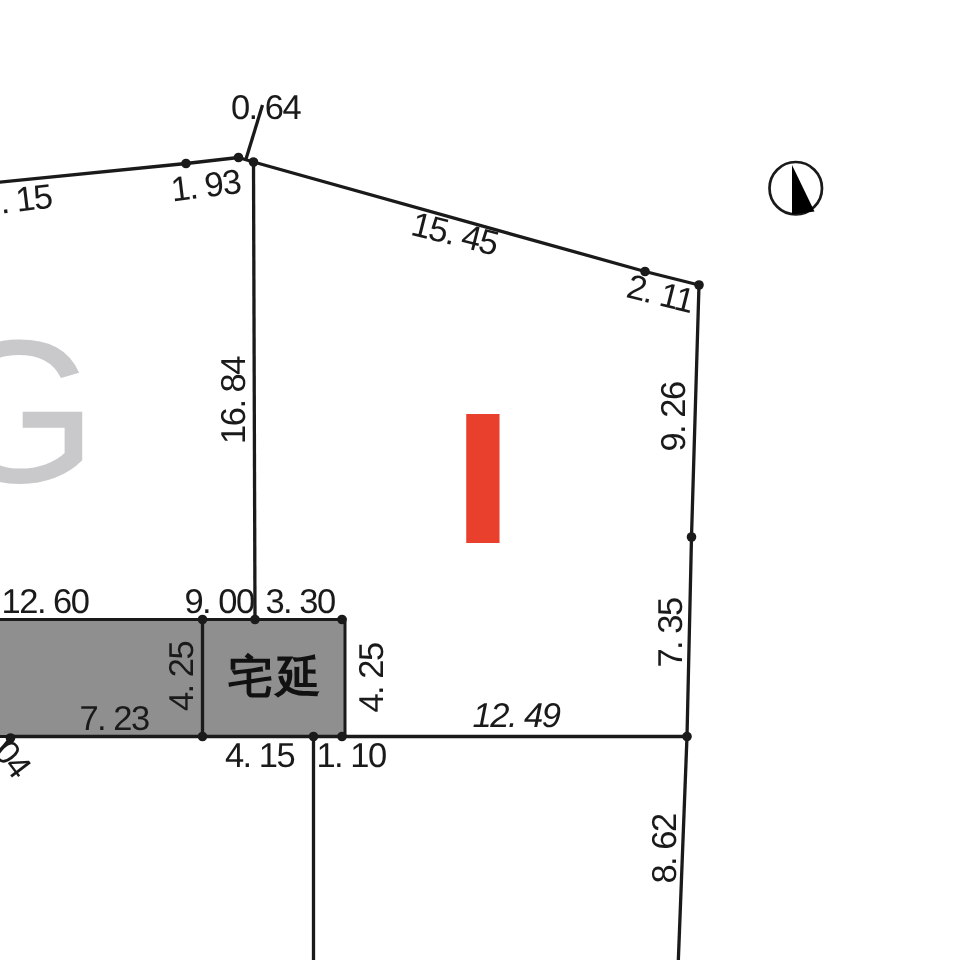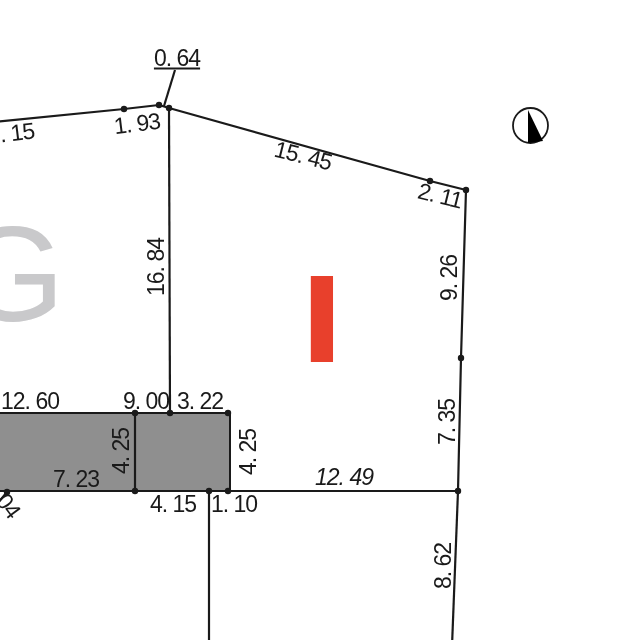--- a/index.html
+++ b/index.html
@@ -58,34 +58,35 @@
       <circle cx="209" cy="491" r="3.2" fill="#1a1a1a"></circle>
       <circle cx="228" cy="491" r="3.2" fill="#1a1a1a"></circle>
       <g>
         <circle cx="530.5" cy="125.5" r="17.5" fill="none" stroke="#1a1a1a" stroke-width="1.8"></circle>
         <polygon points="528,110 528,143 543,141" fill="#000000"></polygon>
       </g>
     </svg>
 
   <div class="block block-g">G</div>
   <div class="block block-i">I</div>
+  <div class="block block-takuen">宅延</div>
 
   <div id="dims">
       <div class="dim" style="left: 17px; top: 133px; transform: translate(-50%, -50%) rotate(-7deg);">. 15</div>
       <div class="dim" style="left: 137px; top: 124px; transform: translate(-50%, -50%) rotate(-7deg);">1. 93</div>
-      <div class="dim" style="left: 177px; top: 58px; transform: translate(-50%, -50%) rotate(0deg); text-decoration: underline;">0. 64</div>
+      <div class="dim" style="left: 177px; top: 72px; transform: translate(-50%, -50%) rotate(0deg);">0. 64</div>
       <div class="dim" style="left: 303px; top: 156px; transform: translate(-50%, -50%) rotate(14deg);">15. 45</div>
       <div class="dim" style="left: 440px; top: 196px; transform: translate(-50%, -50%) rotate(14deg);">2. 11</div>
       <div class="dim" style="left: 156px; top: 267px; transform: translate(-50%, -50%) rotate(-90deg);">16. 84</div>
       <div class="dim" style="left: 449px; top: 278px; transform: translate(-50%, -50%) rotate(-90deg);">9. 26</div>
       <div class="dim" style="left: 447px; top: 422px; transform: translate(-50%, -50%) rotate(-90deg);">7. 35</div>
       <div class="dim" style="left: 443px; top: 566px; transform: translate(-50%, -50%) rotate(-90deg);">8. 62</div>
       <div class="dim" style="left: 30px; top: 401px; transform: translate(-50%, -50%) rotate(0deg);">12. 60</div>
       <div class="dim" style="left: 146px; top: 401px; transform: translate(-50%, -50%) rotate(0deg);">9. 00</div>
-      <div class="dim" style="left: 200px; top: 401px; transform: translate(-50%, -50%) rotate(0deg);">3. 22</div>
+      <div class="dim" style="left: 200px; top: 401px; transform: translate(-50%, -50%) rotate(0deg);">3. 30</div>
       <div class="dim" style="left: 121px; top: 451px; transform: translate(-50%, -50%) rotate(-90deg);">4. 25</div>
       <div class="dim" style="left: 248px; top: 452px; transform: translate(-50%, -50%) rotate(-90deg);">4. 25</div>
       <div class="dim" style="left: 344px; top: 477px; transform: translate(-50%, -50%) rotate(0deg); font-style: italic;">12. 49</div>
       <div class="dim" style="left: 76px; top: 479px; transform: translate(-50%, -50%) rotate(0deg);">7. 23</div>
       <div class="dim" style="left: 173px; top: 504px; transform: translate(-50%, -50%) rotate(0deg);">4. 15</div>
       <div class="dim" style="left: 234px; top: 504px; transform: translate(-50%, -50%) rotate(0deg); text-align: center;">1. 10</div>
       <div class="dim" style="left: 8px; top: 506px; transform: translate(-50%, -50%) rotate(53deg);">04</div>
     </div>
 </div>
 

